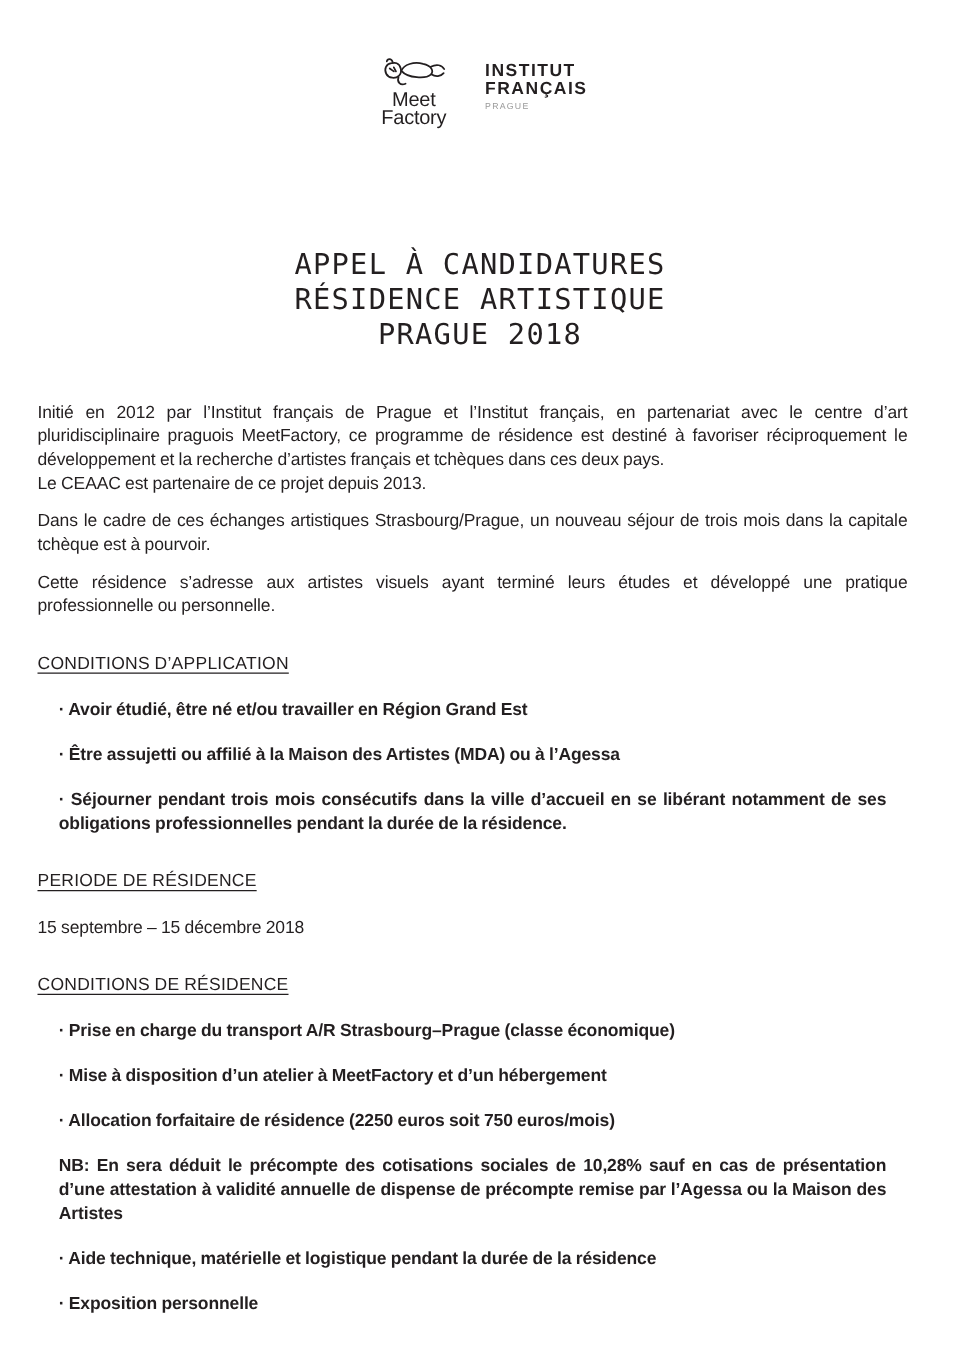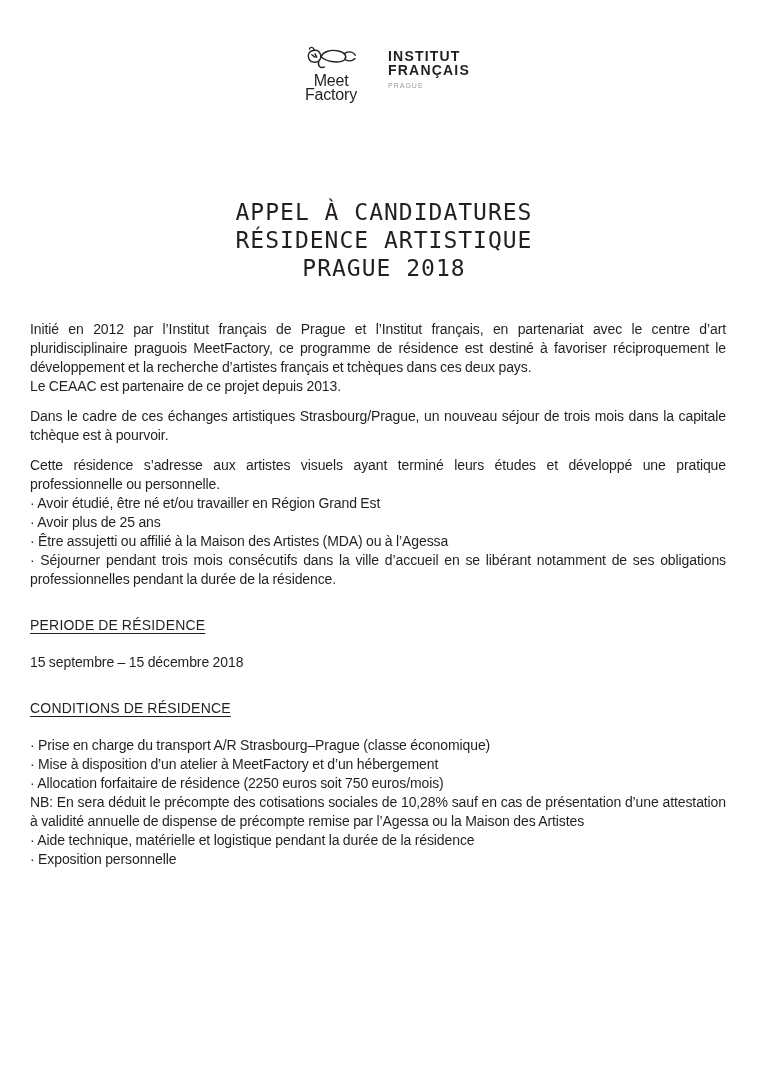--- a/index.html
+++ b/index.html
@@ -70,21 +70,21 @@
   .para { margin: 0 0 11px 0; text-align: justify; }
   .para.tight { margin-bottom: 0; }
   .heading {
     font-size: 14px;
     font-weight: normal;
     letter-spacing: 0.2px;
     margin: 27px 0 18px 0;
     text-decoration: underline;
     text-underline-offset: 3px;
   }
-  .list .li { margin: 0; text-align: justify; }
+  .list .li { margin: 17px; text-align: justify; font-weight: bold; }
   .date-line { margin: 0; text-align: left; }
 </style>
 </head>
 <body>
 
 <div class="page">
 
   <header class="logos">
 
 
@@ -118,23 +118,23 @@
     <span class="title-row"><span class="title-line">PRAGUE 2018</span></span>
   </h1>
 
   <main class="content">
 
     <p class="para tight">Initié en 2012 par l’Institut français de Prague et l’Institut français, en partenariat avec le centre d’art pluridisciplinaire praguois MeetFactory, ce programme de résidence est destiné à favoriser réciproquement le développement et la recherche d’artistes français et tchèques dans ces deux pays.</p>
     <p class="para">Le CEAAC est partenaire de ce projet depuis 2013.</p>
     <p class="para">Dans le cadre de ces échanges artistiques Strasbourg/Prague, un nouveau séjour de trois mois dans la capitale tchèque est à pourvoir.</p>
     <p class="para tight">Cette résidence s’adresse aux artistes visuels ayant terminé leurs études et développé une pratique professionnelle ou personnelle.</p>
 
+    <h2 class="heading">CONDITIONS D’APPLICATION</h2>
     <div class="list">
       <p class="li">· Avoir étudié, être né et/ou travailler en Région Grand Est</p>
-      <p class="li">· Avoir plus de 25 ans</p>
       <p class="li">· Être assujetti ou affilié à la Maison des Artistes (MDA) ou à l’Agessa</p>
       <p class="li">· Séjourner pendant trois mois consécutifs dans la ville d’accueil en se libérant notamment de ses obligations professionnelles pendant la durée de la résidence.</p>
     </div>
 
     <h2 class="heading">PERIODE DE RÉSIDENCE</h2>
     <p class="date-line">15 septembre – 15 décembre 2018</p>
 
     <h2 class="heading">CONDITIONS DE RÉSIDENCE</h2>
     <div class="list">
       <p class="li">· Prise en charge du transport A/R Strasbourg–Prague (classe économique)</p>

